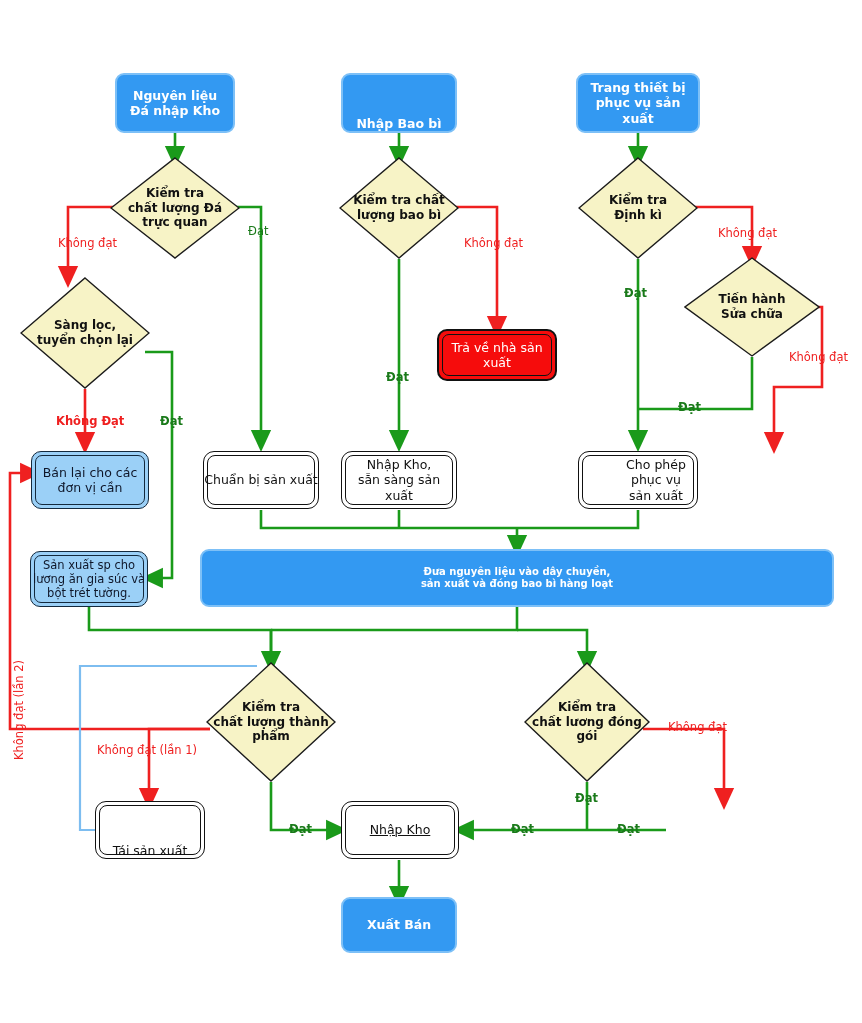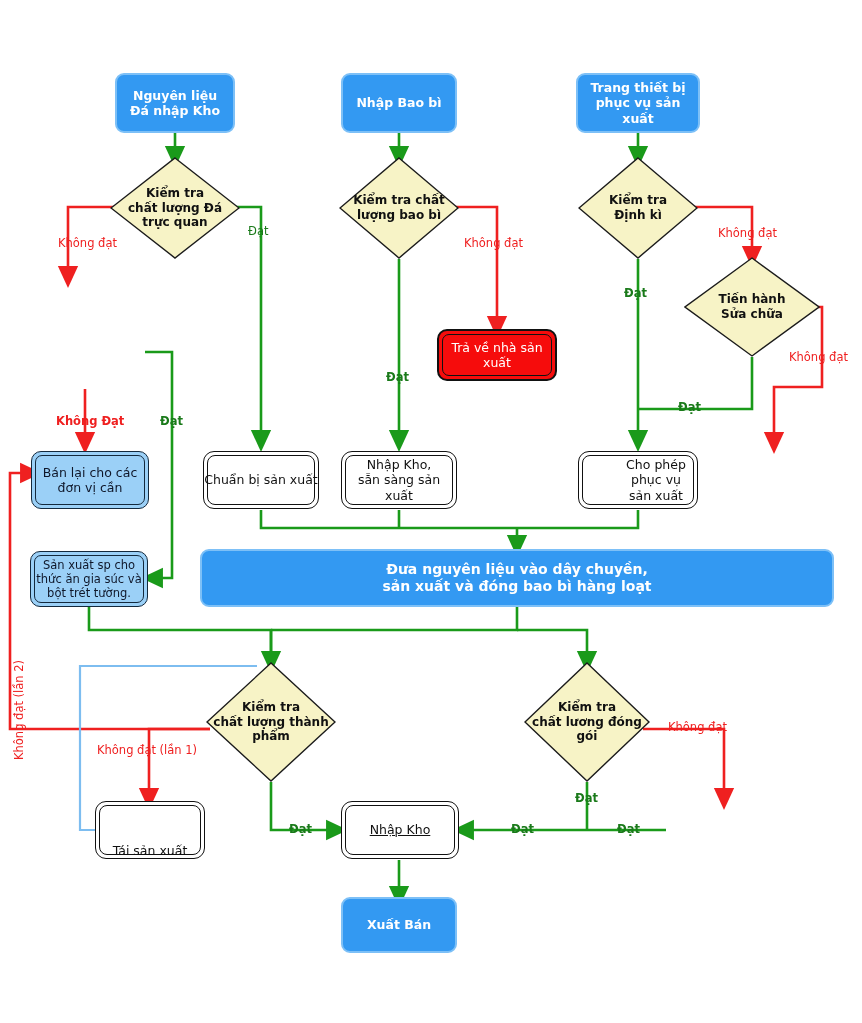--- a/index.html
+++ b/index.html
@@ -8,21 +8,21 @@
   #stage{position:absolute;left:0;top:0;width:862px;height:1023px;}
   svg#wires{position:absolute;left:0;top:0;width:862px;height:1023px;}
 
   .node{position:absolute;box-sizing:border-box;display:flex;align-items:center;
         justify-content:center;text-align:center;line-height:1.22;}
 
   
   .term{background:#3399f2;border:2px solid #7dc0f7;border-radius:9px;
         color:#ffffff;font-weight:bold;font-size:12.5px;
         box-shadow:0 0 0 1px #3399f2 inset;}
-  .term.big{font-size:14px;}
+  .term.big{font-size:10px;}
 
   
   .diamond{background:transparent;}
   .diamond .dlabel{position:relative;z-index:3;font-weight:bold;font-size:12px;color:#111;
                    padding:0 4px;}
   .dshape{position:absolute;left:0;top:0;width:100%;height:100%;z-index:1;}
 
   
   .proc{background:#ffffff;border:1.6px solid #111;border-radius:11px;
         color:#111;font-size:12.5px;}
@@ -117,21 +117,21 @@
 
       <path d="M95,830 L80,830 L80,666 L257,666" stroke="#7dbdf0" stroke-width="2.2"></path>
     </g>
   </svg>
 
   <div class="node term" style="left:115px;top:73px;width:120px;height:60px;">
     <span style="white-space:pre-line">Nguyên liệu
 Đá nhập Kho</span>
   </div>
 
-  <div class="node term" style="left:341px;top:73px;width:116px;height:60px;">
+  <div class="node term" style="left:341px;top:73px;width:116px;height:60px;align-items:flex-end;">
     <span style="white-space:pre-line">Nhập Bao bì</span>
   </div>
 
   <div class="node term" style="left:576px;top:73px;width:124px;height:60px;">
     <span style="white-space:pre-line">Trang thiết bị
 phục vụ sản xuất</span>
   </div>
 
   <div class="node diamond" style="left:110px;top:157px;width:130px;height:102px;">
     <svg class="dshape" viewBox="0 0 130 102" preserveAspectRatio="none">
@@ -159,20 +159,27 @@
   </div>
 
   <div class="node diamond" style="left:684px;top:257px;width:136px;height:100px;">
     <svg class="dshape" viewBox="0 0 136 100" preserveAspectRatio="none">
       <polygon points="68,1 135,50 68,99 1,50" fill="#f7f3c6" stroke="#1b1b1b" stroke-width="1.4"></polygon>
     </svg>
     <span class="dlabel" style="white-space:pre-line">Tiến hành
 Sửa chữa</span>
   </div>
 
+  <div class="node diamond" style="left:20px;top:277px;width:130px;height:112px;">
+    <svg class="dshape" viewBox="0 0 130 112" preserveAspectRatio="none">
+      <polygon points="65,1 129,56 65,111 1,56" fill="#f7f3c6" stroke="#1b1b1b" stroke-width="1.4"></polygon>
+    </svg>
+    <span class="dlabel" style="white-space:pre-line">Sàng lọc,
+tuyển chọn lại</span>
+  </div>
 
   <div class="node reject" style="left:437px;top:329px;width:120px;height:52px;">
     <span style="white-space:pre-line">Trả về nhà sản xuất</span>
   </div>
 
   <div class="node data" style="left:31px;top:451px;width:118px;height:58px;">
     <span style="white-space:pre-line;position:relative;z-index:2">Bán lại cho các
 đơn vị cần</span>
   </div>
 
@@ -186,21 +193,21 @@
   </div>
 
   <div class="node proc" style="left:578px;top:451px;width:120px;height:58px;padding-left:36px;">
     <span style="white-space:pre-line;position:relative;z-index:2">Cho phép phục vụ
 sản xuất</span>
   </div>
 
 
   <div class="node data" style="left:30px;top:551px;width:118px;height:56px;font-size:11.5px;">
     <span style="white-space:pre-line;position:relative;z-index:2">Sản xuất sp cho
-thức ăn gia súc và
+lương ăn gia súc và
 bột trét tường.</span>
   </div>
 
   <div class="node term big" style="left:200px;top:549px;width:634px;height:58px;">
     <span style="white-space:pre-line">Đưa nguyên liệu vào dây chuyền,
 sản xuất và đóng bao bì hàng loạt</span>
   </div>
 
   <div class="node diamond" style="left:206px;top:662px;width:130px;height:120px;">
     <svg class="dshape" viewBox="0 0 130 120" preserveAspectRatio="none">

